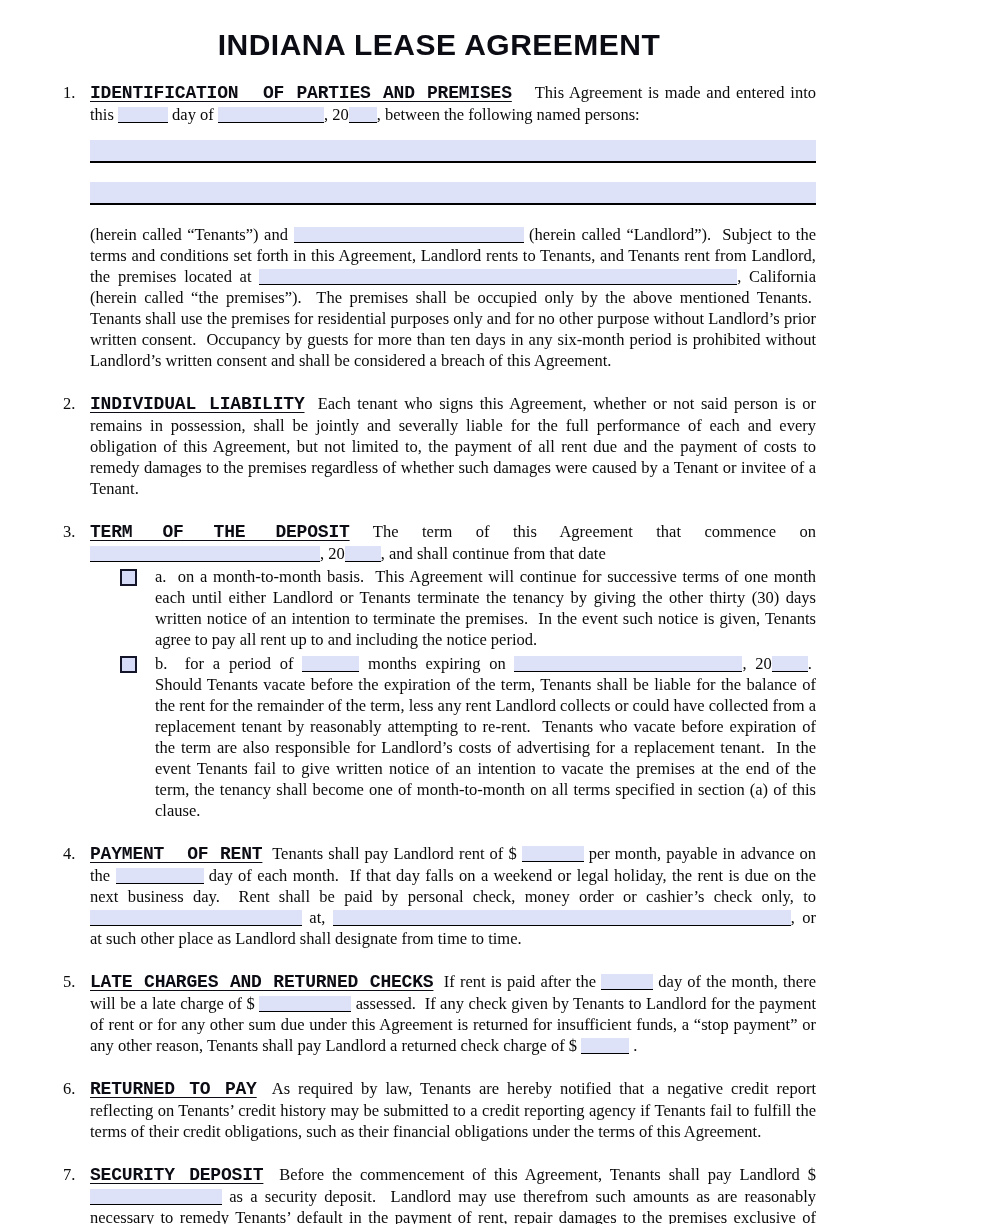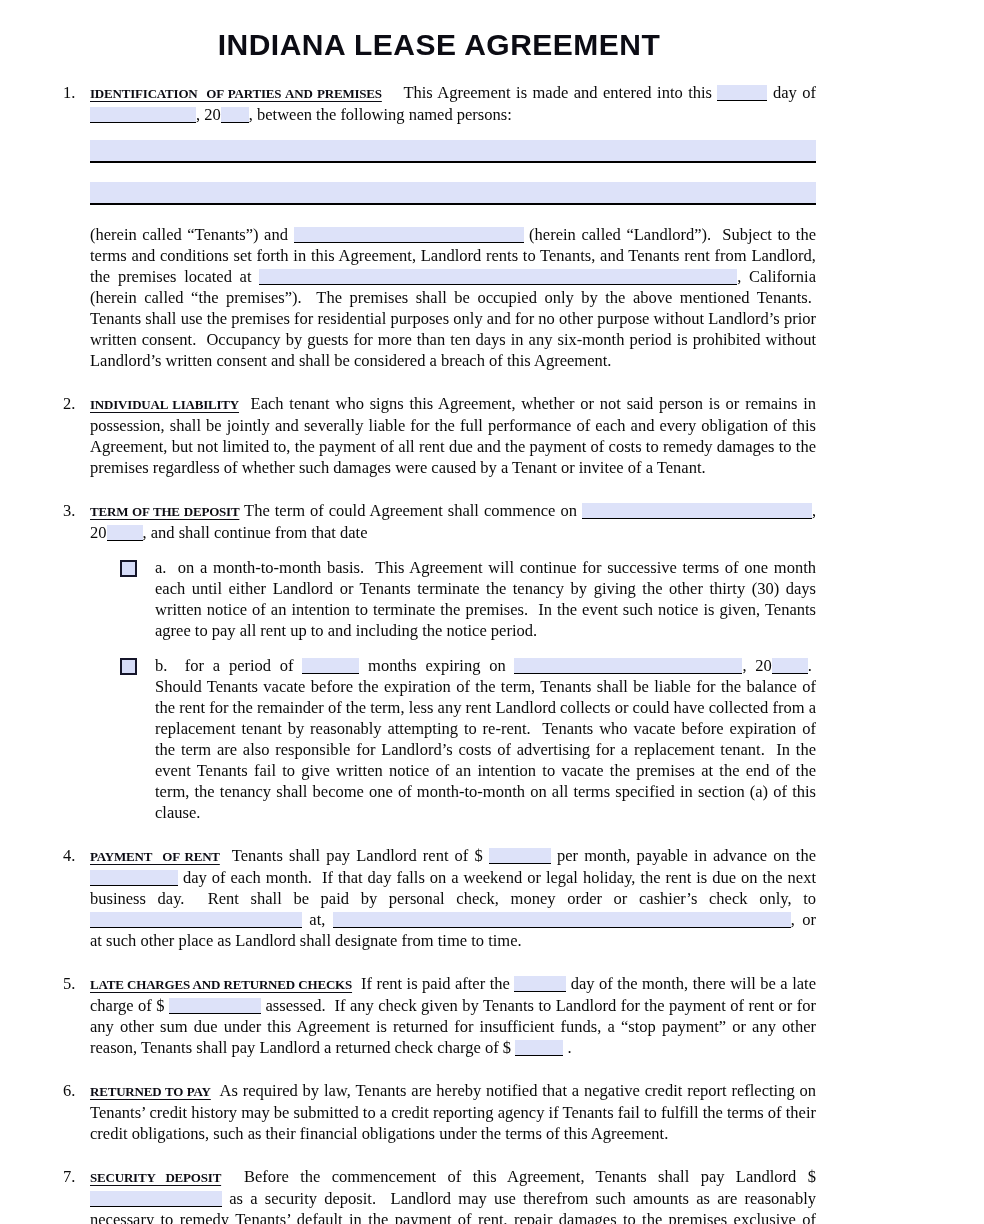--- a/index.html
+++ b/index.html
@@ -31,23 +31,23 @@
   }
   .section{
     position:relative;
     padding-left:28px;
     margin-bottom:22px;
     text-align:justify;
   }
   .num{position:absolute;left:1px;top:0;}
   .para{margin:0;}
   .head{
-    font-family:Liberation Serif, serif;
+    font-family:Liberation Mono, monospace;
     font-weight:700;
-    font-size:13px;
+    font-size:18px;
     letter-spacing:-0.2px;
     text-decoration:underline;
     text-underline-offset:3px;
     color:#0c0c14;
   }
   .blank{
     display:inline-block;
     background:var(--blank);
     border-bottom:1.6px solid #000;
     height:15px;
@@ -57,21 +57,21 @@
   .fields-row{display:flex;justify-content:space-between;margin-bottom:19px;}
   .fields-row:last-child{margin-bottom:0;}
   .gfield{
     width:400px;height:21px;
     background:var(--blank);
     border-bottom:2px solid #000;
   }
   .gfield.right{width:395px;}
   .sub{
     position:relative;
-    margin:14px 0 3px 30px;
+    margin:2px 0 3px 30px;
     padding-left:35px;
   }
   .checkbox{
     position:absolute;
     left:0;top:3px;
     width:13px;height:13px;
     border:2px solid #15152a;
     background:var(--cbfill);
   }
 </style>
@@ -95,21 +95,21 @@
           </div>
         </div>
         <div class="para"><span> (herein called “Tenants”) and </span><span class="blank" style="width: 230px;"></span><span> (herein called “Landlord”).&nbsp; Subject to the terms and conditions set forth in this Agreement, Landlord rents to Tenants, and Tenants rent from Landlord, the premises located at </span><span class="blank" style="width: 478px;"></span><span>, California (herein called “the premises”).&nbsp; The premises shall be occupied only by the above mentioned Tenants.&nbsp; Tenants shall use the premises for residential purposes only and for no other purpose without Landlord’s prior written consent.&nbsp; Occupancy by guests for more than ten days in any six-month period is prohibited without Landlord’s written consent and shall be considered a breach of this Agreement.</span></div>
       </div>
       <div class="section">
         <span class="num">2.</span>
         <div class="para"><span class="head">INDIVIDUAL LIABILITY</span><span>&nbsp; Each tenant who signs this Agreement, whether or not said person is or remains in possession, shall be jointly and severally liable for the full performance of each and every obligation of this Agreement, but not limited to, the payment of all rent due and the payment of costs to remedy damages to the premises regardless of whether such damages were caused by a Tenant or invitee of a Tenant.</span></div>
       </div>
       <div class="section">
         <span class="num">3.</span>
-        <div class="para"><span class="head">TERM OF THE DEPOSIT</span><span> The term of could Agreement shall commence on </span><span class="blank" style="width: 230px;"></span><span>, 20</span><span class="blank" style="width: 36px;"></span><span>, and shall continue from that date</span></div>
+        <div class="para"><span class="head">TERM OF THE DEPOSIT</span><span> The term of this Agreement that commence on </span><span class="blank" style="width: 230px;"></span><span>, 20</span><span class="blank" style="width: 36px;"></span><span>, and shall continue from that date</span></div>
         <div class="sub">
           <span class="checkbox"></span>
           <div class="para"><span>a.&nbsp; on a month-to-month basis.&nbsp; This Agreement will continue for successive terms of one month each until either Landlord or Tenants terminate the tenancy by giving the other thirty (30) days written notice of an intention to terminate the premises.&nbsp; In the event such notice is given, Tenants agree to pay all rent up to and including the notice period.</span></div>
         </div>
         <div class="sub">
           <span class="checkbox"></span>
           <div class="para"><span>b.&nbsp; for a period of </span><span class="blank" style="width: 57px;"></span><span> months expiring on </span><span class="blank" style="width: 228px;"></span><span>, 20</span><span class="blank" style="width: 36px;"></span><span>.&nbsp; Should Tenants vacate before the expiration of the term, Tenants shall be liable for the balance of the rent for the remainder of the term, less any rent Landlord collects or could have collected from a replacement tenant by reasonably attempting to re-rent.&nbsp; Tenants who vacate before expiration of the term are also responsible for Landlord’s costs of advertising for a replacement tenant.&nbsp; In the event Tenants fail to give written notice of an intention to vacate the premises at the end of the term, the tenancy shall become one of month-to-month on all terms specified in section (a) of this clause.</span></div>
         </div>
       </div>
       <div class="section">

